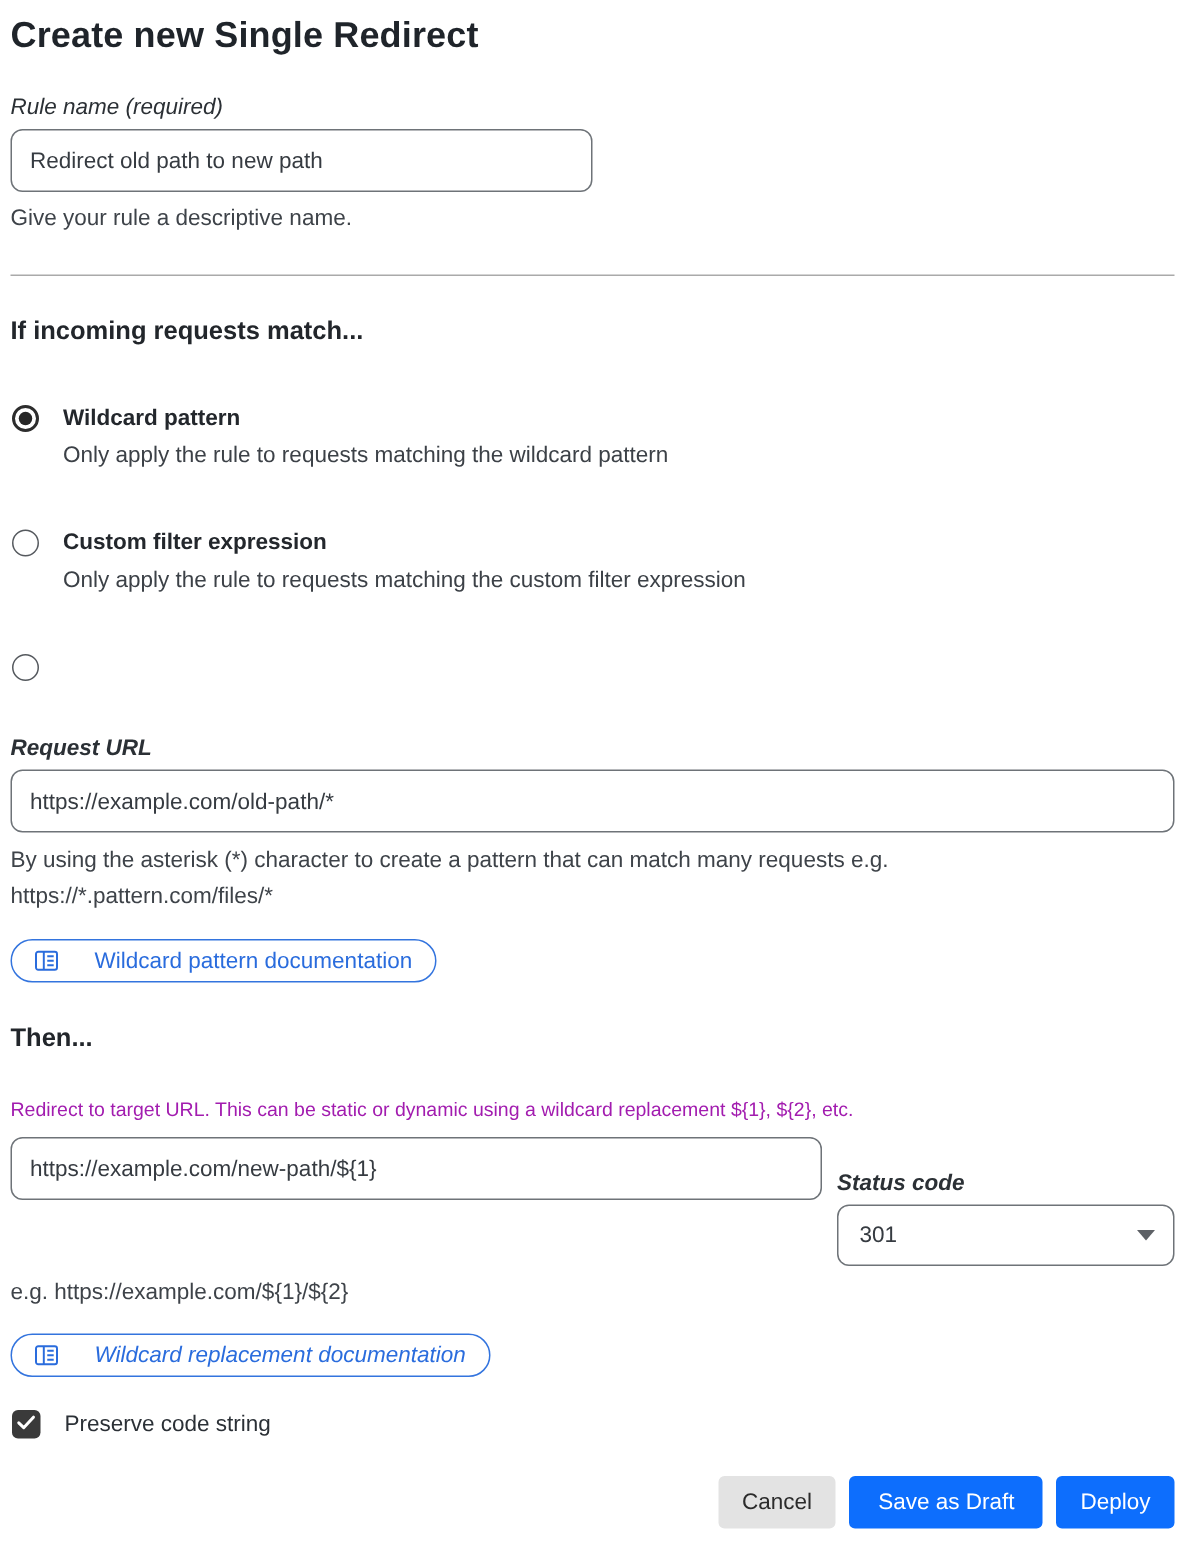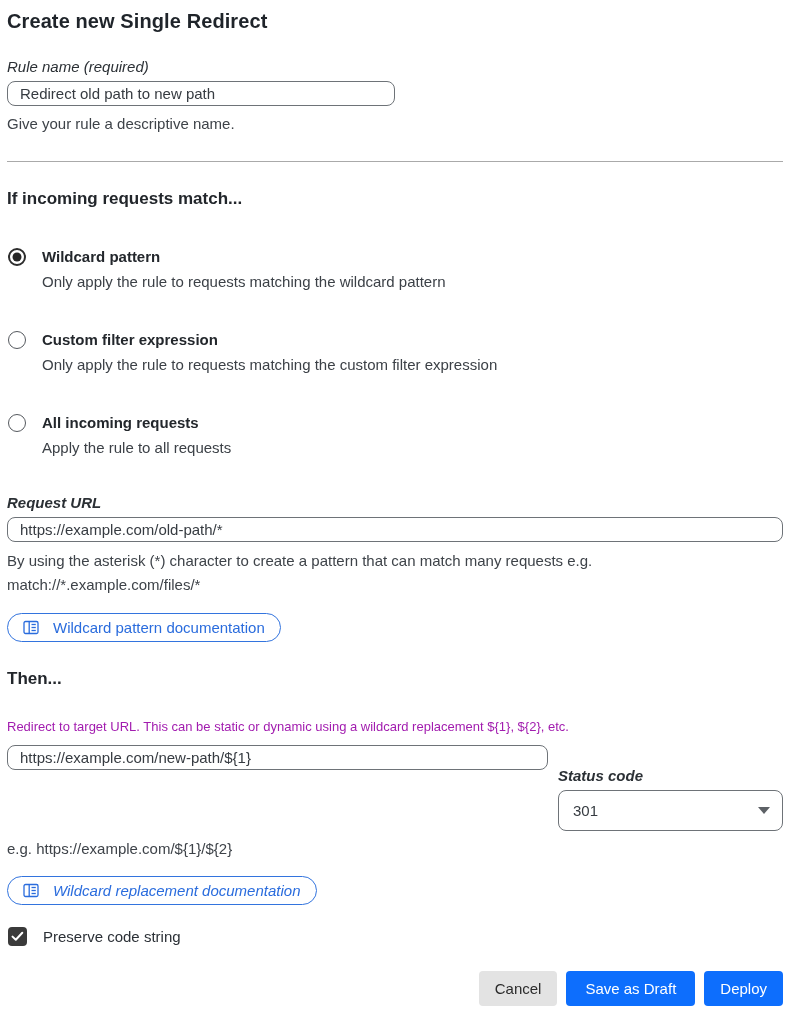--- a/index.html
+++ b/index.html
@@ -5,37 +5,37 @@
   * { box-sizing: border-box; margin: 0; padding: 0; }
   html, body { background: #ffffff; }
   body {
     width: 791px;
     min-height: 1032px;
     font-family: "Liberation Sans", sans-serif;
     color: #24282d;
     padding: 8px 8px 8px 7px;
   }
   .page-title {
-    font-size: 20px;
+    font-size: 24px;
     font-weight: 700;
     color: #1f242a;
     letter-spacing: .1px;
     padding-top: 2px;
   }
   .field-label {
     font-size: 15px;
     color: #2b3035;
     margin-top: 25px;
     font-style: italic;
   }
   .field-label.bold { font-weight: 700; }
   .text-input {
     display: block;
     width: 388px;
-    height: 25px;
+    height: 42px;
     margin-top: 6px;
     border: 1px solid #6e7378;
     border-radius: 8px;
     padding: 0 12px;
     font-family: "Liberation Sans", sans-serif;
     font-size: 15px;
     color: #363b41;
     background: #fff;
     outline: none;
   }
@@ -95,21 +95,21 @@
   .radio-desc {
     font-size: 15px;
     color: #3c4147;
     margin-top: 5px;
     line-height: 20px;
     text-align: right;
   }
   .doc-pill {
     display: inline-flex;
     align-items: center;
-    gap: 14px;
+    gap: 24px;
     margin-top: 16px;
     height: 29px;
     padding: 0 15px;
     border: 1px solid #3374de;
     border-radius: 15px;
     background: #fff;
     color: #2a6cdd;
     font-family: "Liberation Sans", sans-serif;
     font-size: 15px;
     cursor: pointer;
@@ -217,31 +217,27 @@
 <div class="radio-option">
   <div class="radio-circle"></div>
   <div class="radio-texts">
     <div class="radio-label">Custom filter expression</div>
     <div class="radio-desc">Only apply the rule to requests matching the custom filter expression</div>
   </div>
 </div>
 
 <div class="radio-option">
   <div class="radio-circle"></div>
-  <div class="radio-texts">
-    <div class="radio-label">All incoming requests</div>
-    <div class="radio-desc">Apply the rule to all requests</div>
-  </div>
 </div>
 
 <div class="field-label bold" style="margin-top:36px;">Request URL</div>
 <input class="text-input full" type="text" value="https://example.com/old-path/*" style="">
 <div class="helper" style="margin-top:7px;">
   <span>By using the asterisk (*) character to create a pattern that can match many requests e.g.</span><br>
-  <span>match://*.example.com/files/*</span>
+  <span>https://*.pattern.com/files/*</span>
 </div>
 
 <button class="doc-pill">
   <span>
     <svg width="16" height="15" viewBox="0 0 16 15" fill="none" stroke="#2a6cdd" stroke-width="1.3">
       <rect x="1" y="1.5" width="14" height="12" rx="1.5"></rect>
       <line x1="6.2" y1="1.5" x2="6.2" y2="13.5"></line>
       <line x1="8.5" y1="4.5" x2="12.8" y2="4.5"></line>
       <line x1="8.5" y1="7.5" x2="12.8" y2="7.5"></line>
       <line x1="8.5" y1="10.5" x2="12.8" y2="10.5"></line>

